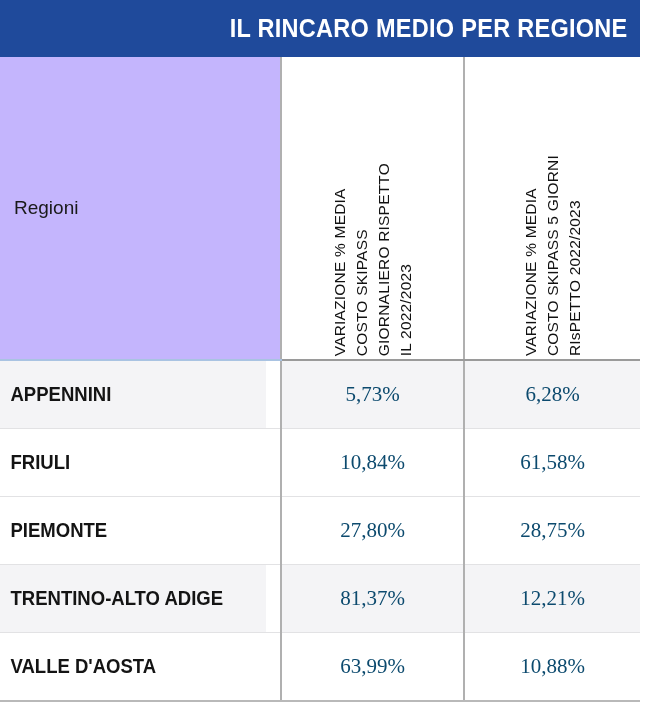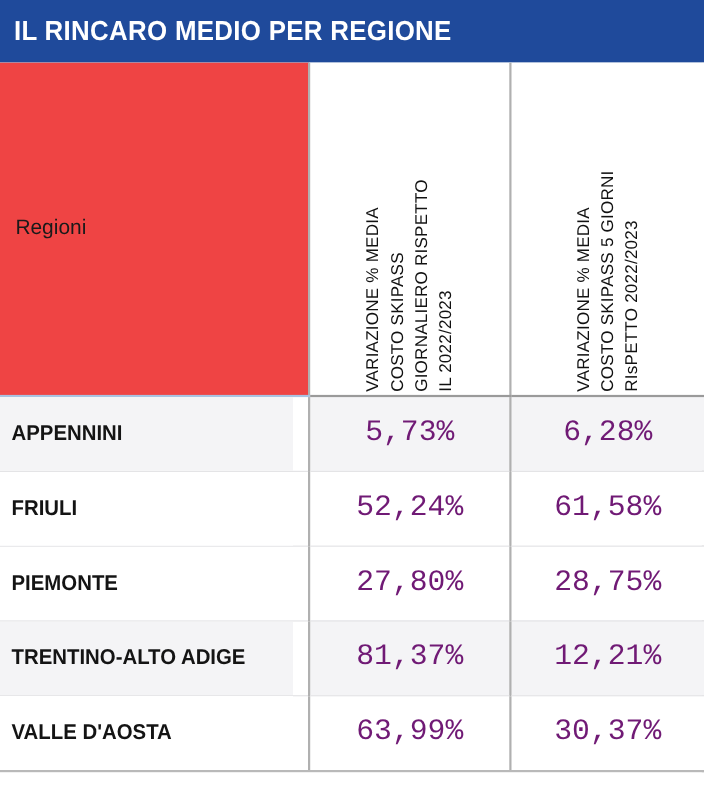--- a/index.html
+++ b/index.html
@@ -25,21 +25,21 @@
   
   .title-bar {
     position: absolute;
     left: 0;
     top: 0;
     width: 640px;
     height: 57px;
     background: #1f4a9b;
     display: flex;
     align-items: center;
-    justify-content: flex-start;
+    justify-content: flex-end;
   }
   .title-text {
     color: #ffffff;
     font-family: "Liberation Sans", sans-serif;
     font-weight: bold;
     font-size: 25px;
     letter-spacing: 0.3px;
     transform: scaleX(0.94);
     white-space: nowrap;
   }
@@ -85,21 +85,21 @@
 
   th.region-head {
     vertical-align: middle;
     text-align: left;
     padding: 0 0 0 14px;
     border-right: 2px solid #b0b0b0;
     border-bottom: 2px solid #a9c3e2;
     font-weight: normal;
     font-size: 19px;
     color: #1a1a1a;
-    background: #ef4444;
+    background: #c4b5fd;
   }
 
   th.rot-head {
     vertical-align: bottom;
     border-right: 2px solid #b0b0b0;
     border-bottom: 2px solid #9a9a9a;
     background: #ffffff;
     padding: 0;
     font-weight: normal;
   }
@@ -139,23 +139,23 @@
     font-size: 19.5px;
     color: #141414;
     transform: scaleX(0.95);
     transform-origin: left center;
     white-space: nowrap;
   }
   td.val-cell {
     text-align: center;
     border-right: 2px solid #b0b0b0;
     border-bottom: 1px solid #e2e2e4;
-    font-family: Liberation Mono, monospace;
-    font-size: 27px;
-    color: #701a75;
+    font-family: Liberation Serif, serif;
+    font-size: 21px;
+    color: #0c4a6e;
   }
   td.val-cell.last { border-right: none; }
   tr.data-row:last-child td { border-bottom: none; }
 </style>
 </head>
 <body>
 
 <div class="table-card">
 
   <div class="title-bar">
@@ -190,35 +190,35 @@
         </tr>
       </thead>
       <tbody>
         <tr class="data-row alt">
           <td class="region-cell">APPENNINI</td>
           <td class="val-cell">5,73%</td>
           <td class="val-cell last">6,28%</td>
         </tr>
         <tr class="data-row">
           <td class="region-cell">FRIULI</td>
-          <td class="val-cell">52,24%</td>
+          <td class="val-cell">10,84%</td>
           <td class="val-cell last">61,58%</td>
         </tr>
         <tr class="data-row">
           <td class="region-cell">PIEMONTE</td>
           <td class="val-cell">27,80%</td>
           <td class="val-cell last">28,75%</td>
         </tr>
         <tr class="data-row alt">
           <td class="region-cell">TRENTINO-ALTO ADIGE</td>
           <td class="val-cell">81,37%</td>
           <td class="val-cell last">12,21%</td>
         </tr>
         <tr class="data-row">
           <td class="region-cell">VALLE D'AOSTA</td>
           <td class="val-cell">63,99%</td>
-          <td class="val-cell last">30,37%</td>
+          <td class="val-cell last">10,88%</td>
         </tr>
       </tbody>
     </table>
   </div>
 
 </div>
 
 </body></html>

